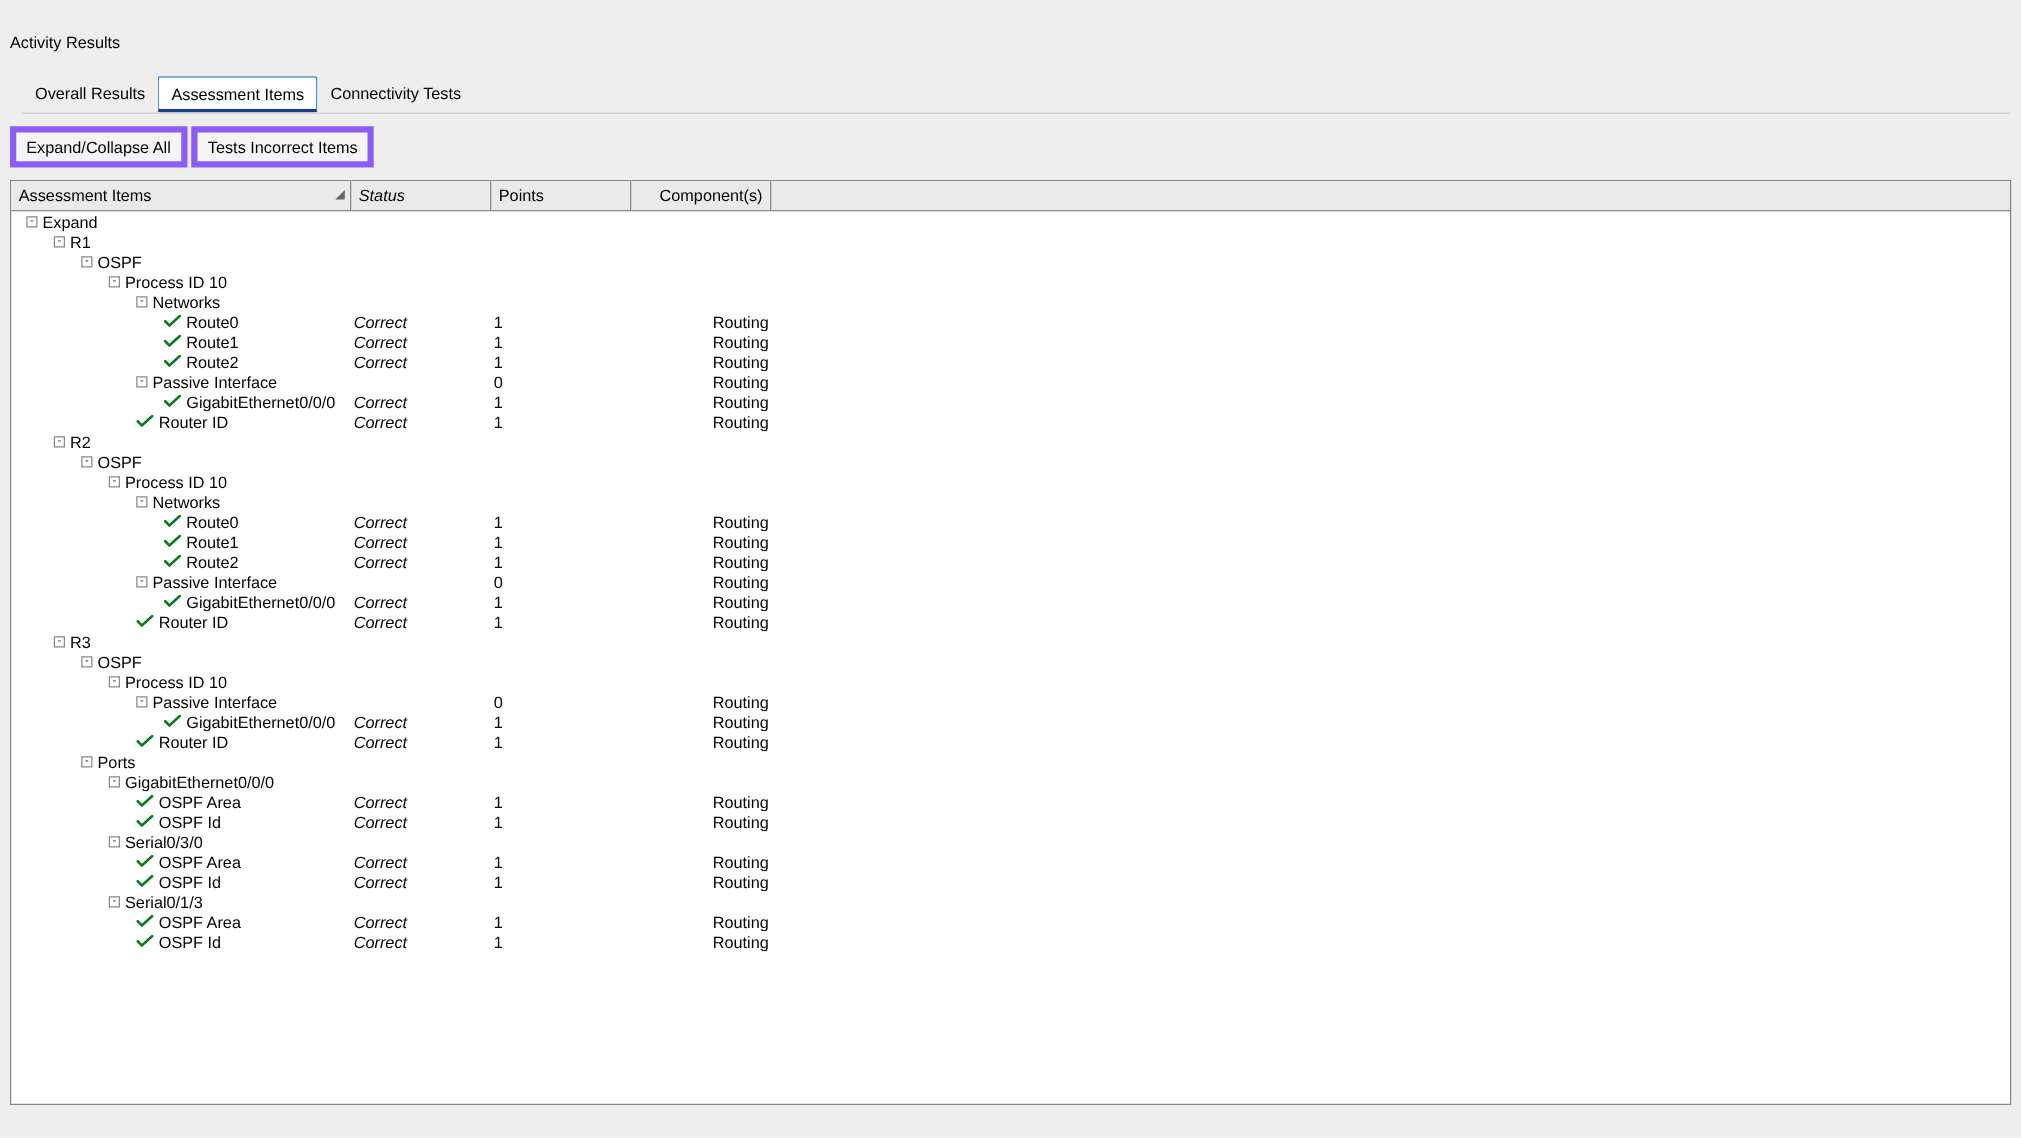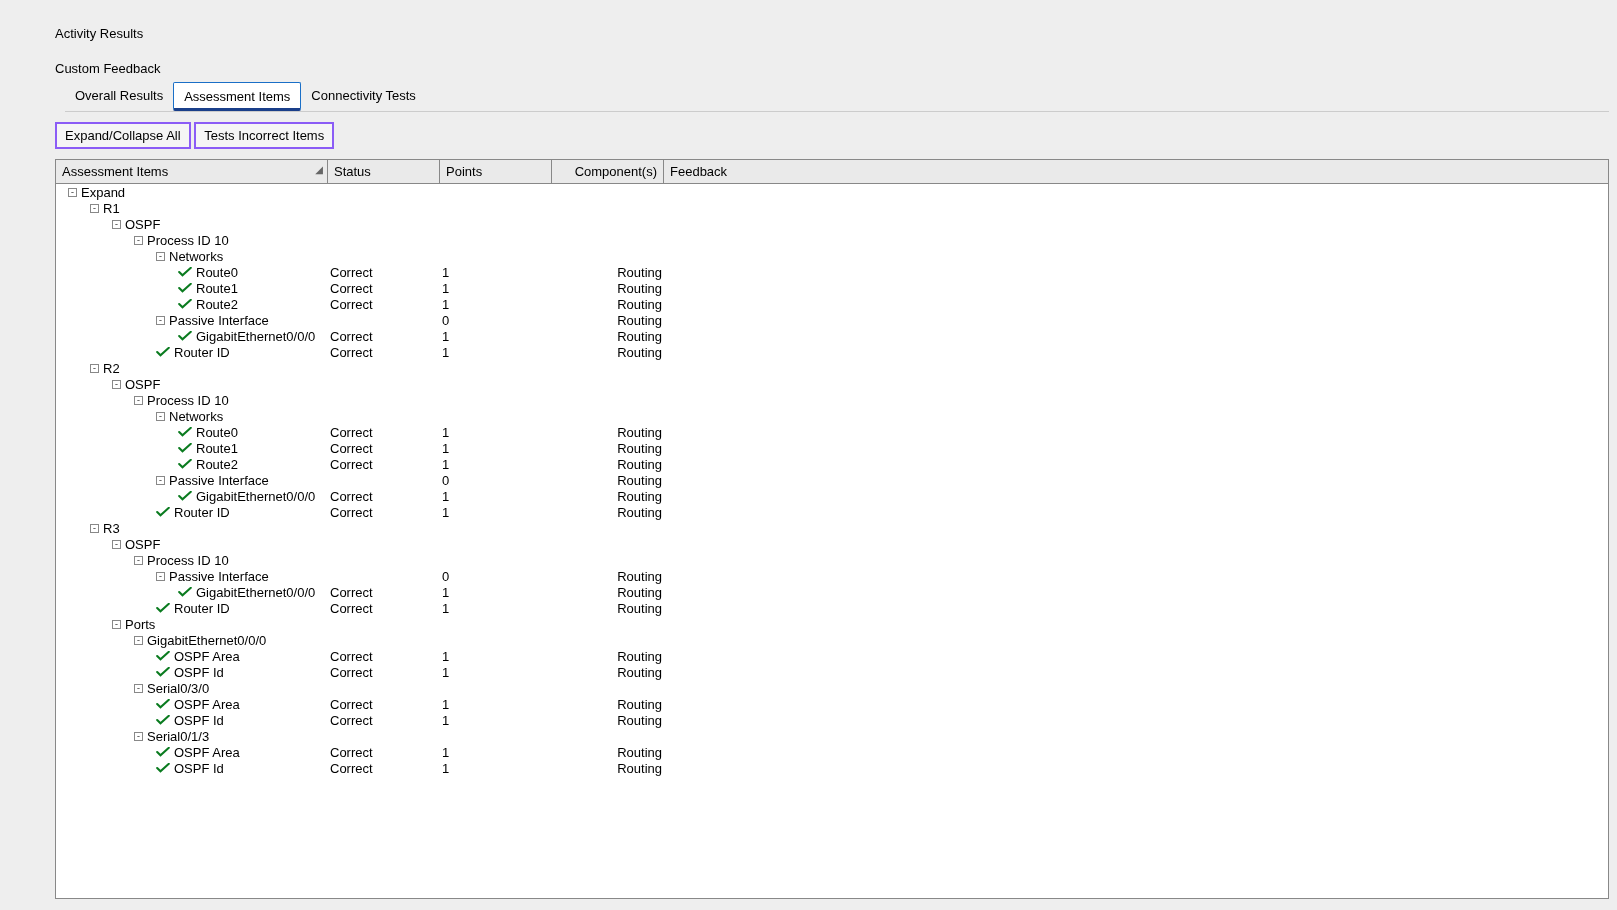--- a/index.html
+++ b/index.html
@@ -5,21 +5,20 @@
   * { box-sizing: border-box; }
   body {
     margin: 0;
     font-family: Tahoma, Arial, sans-serif;
     font-size: 13px;
     background: #eeeeee;
     color: #000;
   }
   .container {
     padding: 8px;
-    margin-left: 47px;
   }
   .title {
     font-size: 13px;
     margin: 18px 0 20px 0;
   }
   .sub-title {
     font-size: 13px;
     margin-bottom: 6px;
   }
   .tabs {
@@ -41,21 +40,21 @@
     border-radius: 2px;
   }
   .toolbar {
     margin: 10px 0;
   }
   .toolbar button {
     font-family: inherit;
     font-size: 13px;
     padding: 4px 8px;
     background: #f5f5f5;
-    border: 2px solid #8b5cf6;
+    border: 5px solid #8b5cf6;
     cursor: pointer;
   }
   .table-wrap {
     border: 1px solid #888;
     background: #fff;
     overflow: auto;
     height: 740px;
   }
   .header-row {
     display: flex;
@@ -66,21 +65,21 @@
     position: sticky;
     top: 0;
   }
   .header-cell {
     padding: 4px 6px;
     border-right: 1px solid #888;
     overflow: hidden;
     white-space: nowrap;
   }
   .col-item { width: 272px; position: relative;}
-  .col-status { width: 112px; }
+  .col-status { width: 112px; font-style: italic; }
   .col-points { width: 112px; }
   .col-comp   { width: 112px; text-align: right; }
   .col-feedback { flex: 1; border-right: none;}
   .sort-carat {
     position: absolute;
     right: 4px;
     top: 4px;
     font-size: 10px;
     color: #666;
   }
@@ -119,21 +118,20 @@
     height: 10px;
     margin-right: 4px;
   }
   .indent { display:inline-block; }
 </style>
 </head>
 <body>
 
 <div class="container">
   <div class="title">Activity Results</div>
-  <div class="sub-title">Custom Feedback</div>
 
   <div class="tabs">
     <div class="tab">Overall Results</div>
     <div class="tab active">Assessment Items</div>
     <div class="tab">Connectivity Tests</div>
   </div>
 
   <div class="toolbar">
     <button>Expand/Collapse All</button>
     <button>Tests Incorrect Items</button>
@@ -141,21 +139,20 @@
 
   <div class="table-wrap">
     <div class="header-row">
       <div class="header-cell col-item">
         <span>Assessment Items</span>
         <span class="sort-carat">◢</span>
       </div>
       <div class="header-cell col-status">Status</div>
       <div class="header-cell col-points">Points</div>
       <div class="header-cell col-comp">Component(s)</div>
-      <div class="header-cell col-feedback">Feedback</div>
     </div>
     <div id="rows">
         <div class="row">
           <div class="cell col-item">
             <span class="indent" style="width: 10px;"></span>
             <span class="expander">-</span>
             <span>Expand</span>
           </div>
           <div class="cell col-status"></div>
           <div class="cell col-points"></div>

